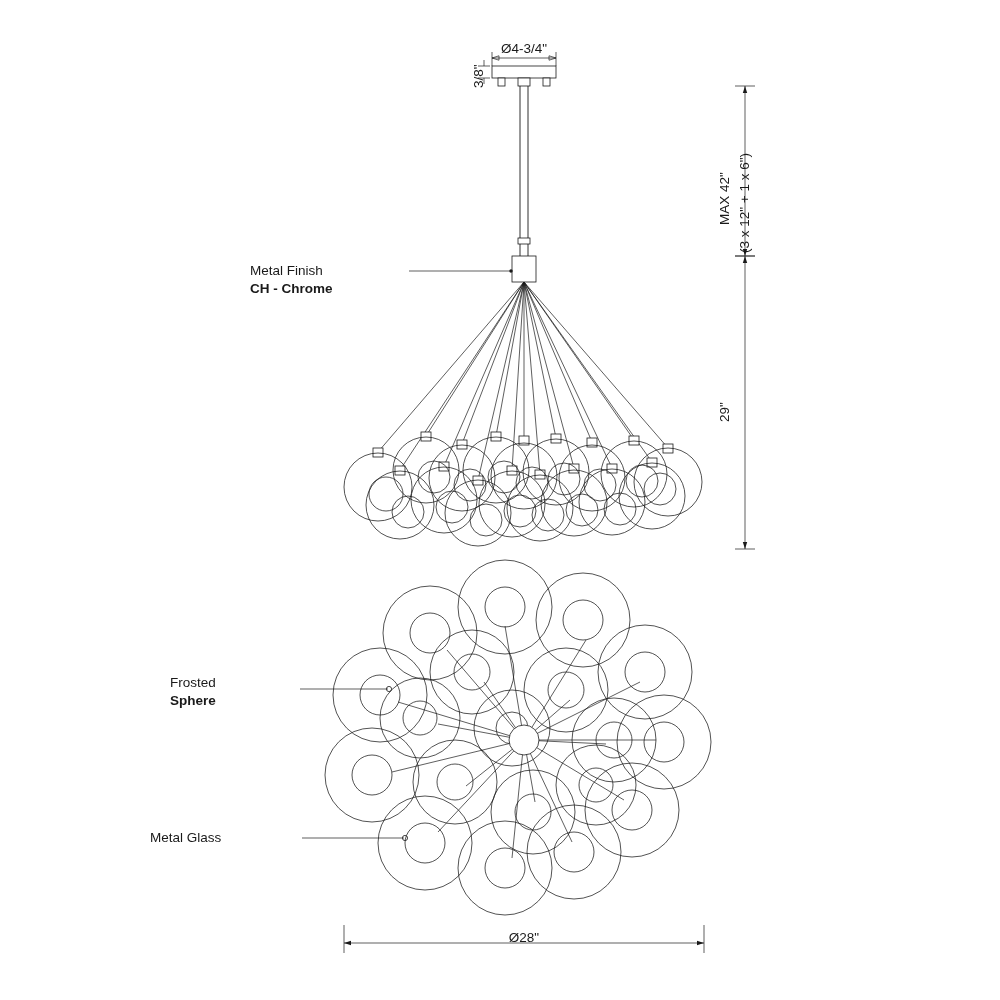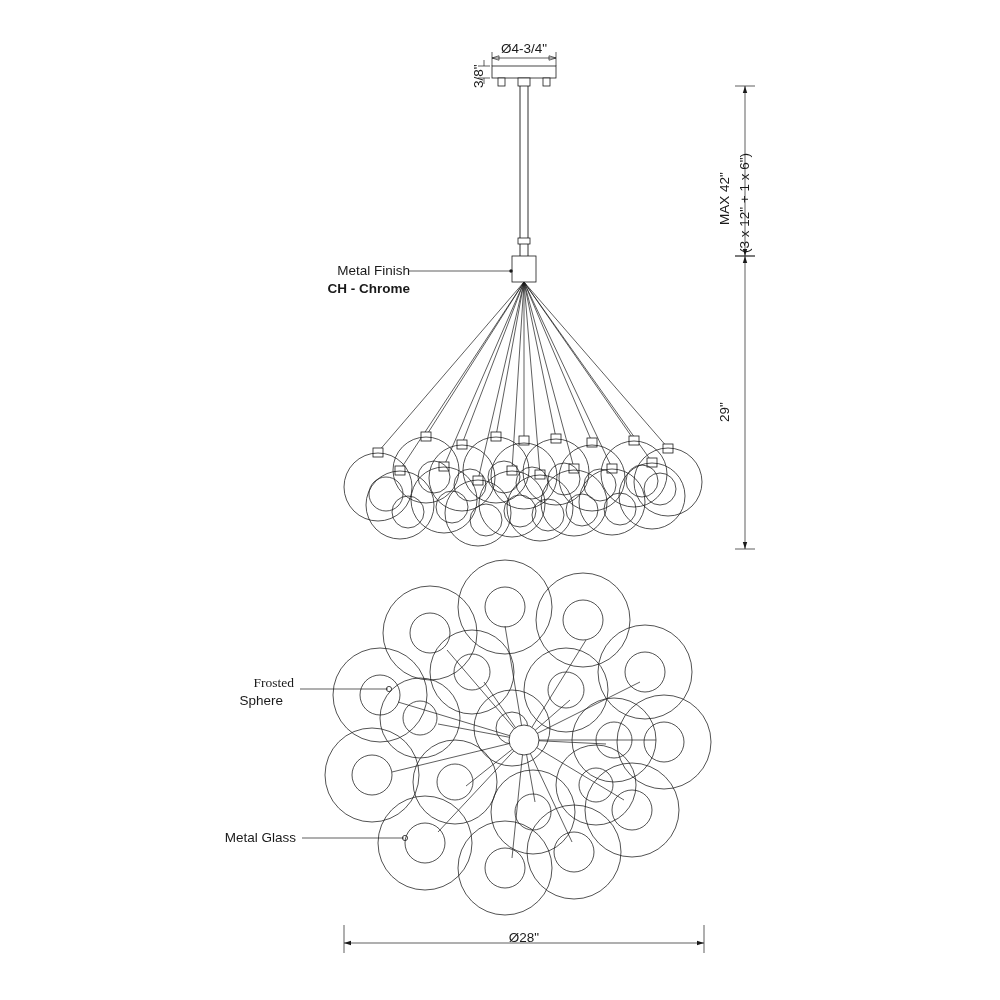--- a/index.html
+++ b/index.html
@@ -20,21 +20,21 @@
     width: 1000px; height: 1000px;
   }
   .lbl {
     position: absolute;
     font-size: 13.5px;
     line-height: 17px;
     color: #1a1a1a;
     white-space: pre;
   }
   .lbl.center { text-align: center; }
-  .lbl.right  { text-align: right; }
+  .lbl.right  { }
   .rot-90 {
     transform: rotate(-90deg);
     transform-origin: left top;
   }
   svg { display: block; }
   .ln   { stroke: #1a1a1a; stroke-width: 0.9; fill: none; }
   .ln-t { stroke: #1a1a1a; stroke-width: 0.7; fill: none; }
   .sph  { stroke: #1a1a1a; stroke-width: 0.75; fill: none; }
   .fill-w { fill: #ffffff; stroke: #1a1a1a; stroke-width: 0.8; }
 </style>
@@ -260,18 +260,18 @@
 <div class="lbl rot-90" style="left:470px; top:88px;">3/8"</div>
 
 <div class="lbl rot-90" style="left:716px; top:225px;">MAX 42"</div>
 <div class="lbl rot-90" style="left:736px; top:253px;">(3 x 12" + 1 x 6")</div>
 
 <div class="lbl rot-90" style="left:716px; top:422px;">29"</div>
 
 <div class="lbl right" style="left:250px; top:262px; width:160px;">Metal Finish</div>
 <div class="lbl right" style="left:250px; top:280px; width:160px;font-weight:bold;">CH - Chrome</div>
 
-<div class="lbl right" style="left:170px; top:674px; width:124px;font-family:Liberation Serif, serif;">Frosted</div>
-<div class="lbl right" style="left:159px; top:692px; width:124px;">Sphere</div>
+<div class="lbl right" style="left:170px; top:674px; width:124px;">Frosted</div>
+<div class="lbl right" style="left:170px; top:692px; width:124px;font-weight:bold;">Sphere</div>
 
 <div class="lbl right" style="left:150px; top:829px; width:146px;">Metal Glass</div>
 
 <div class="lbl center" style="left:454px; top:929px; width:140px;">Ø28"</div>
 
 </body></html>

